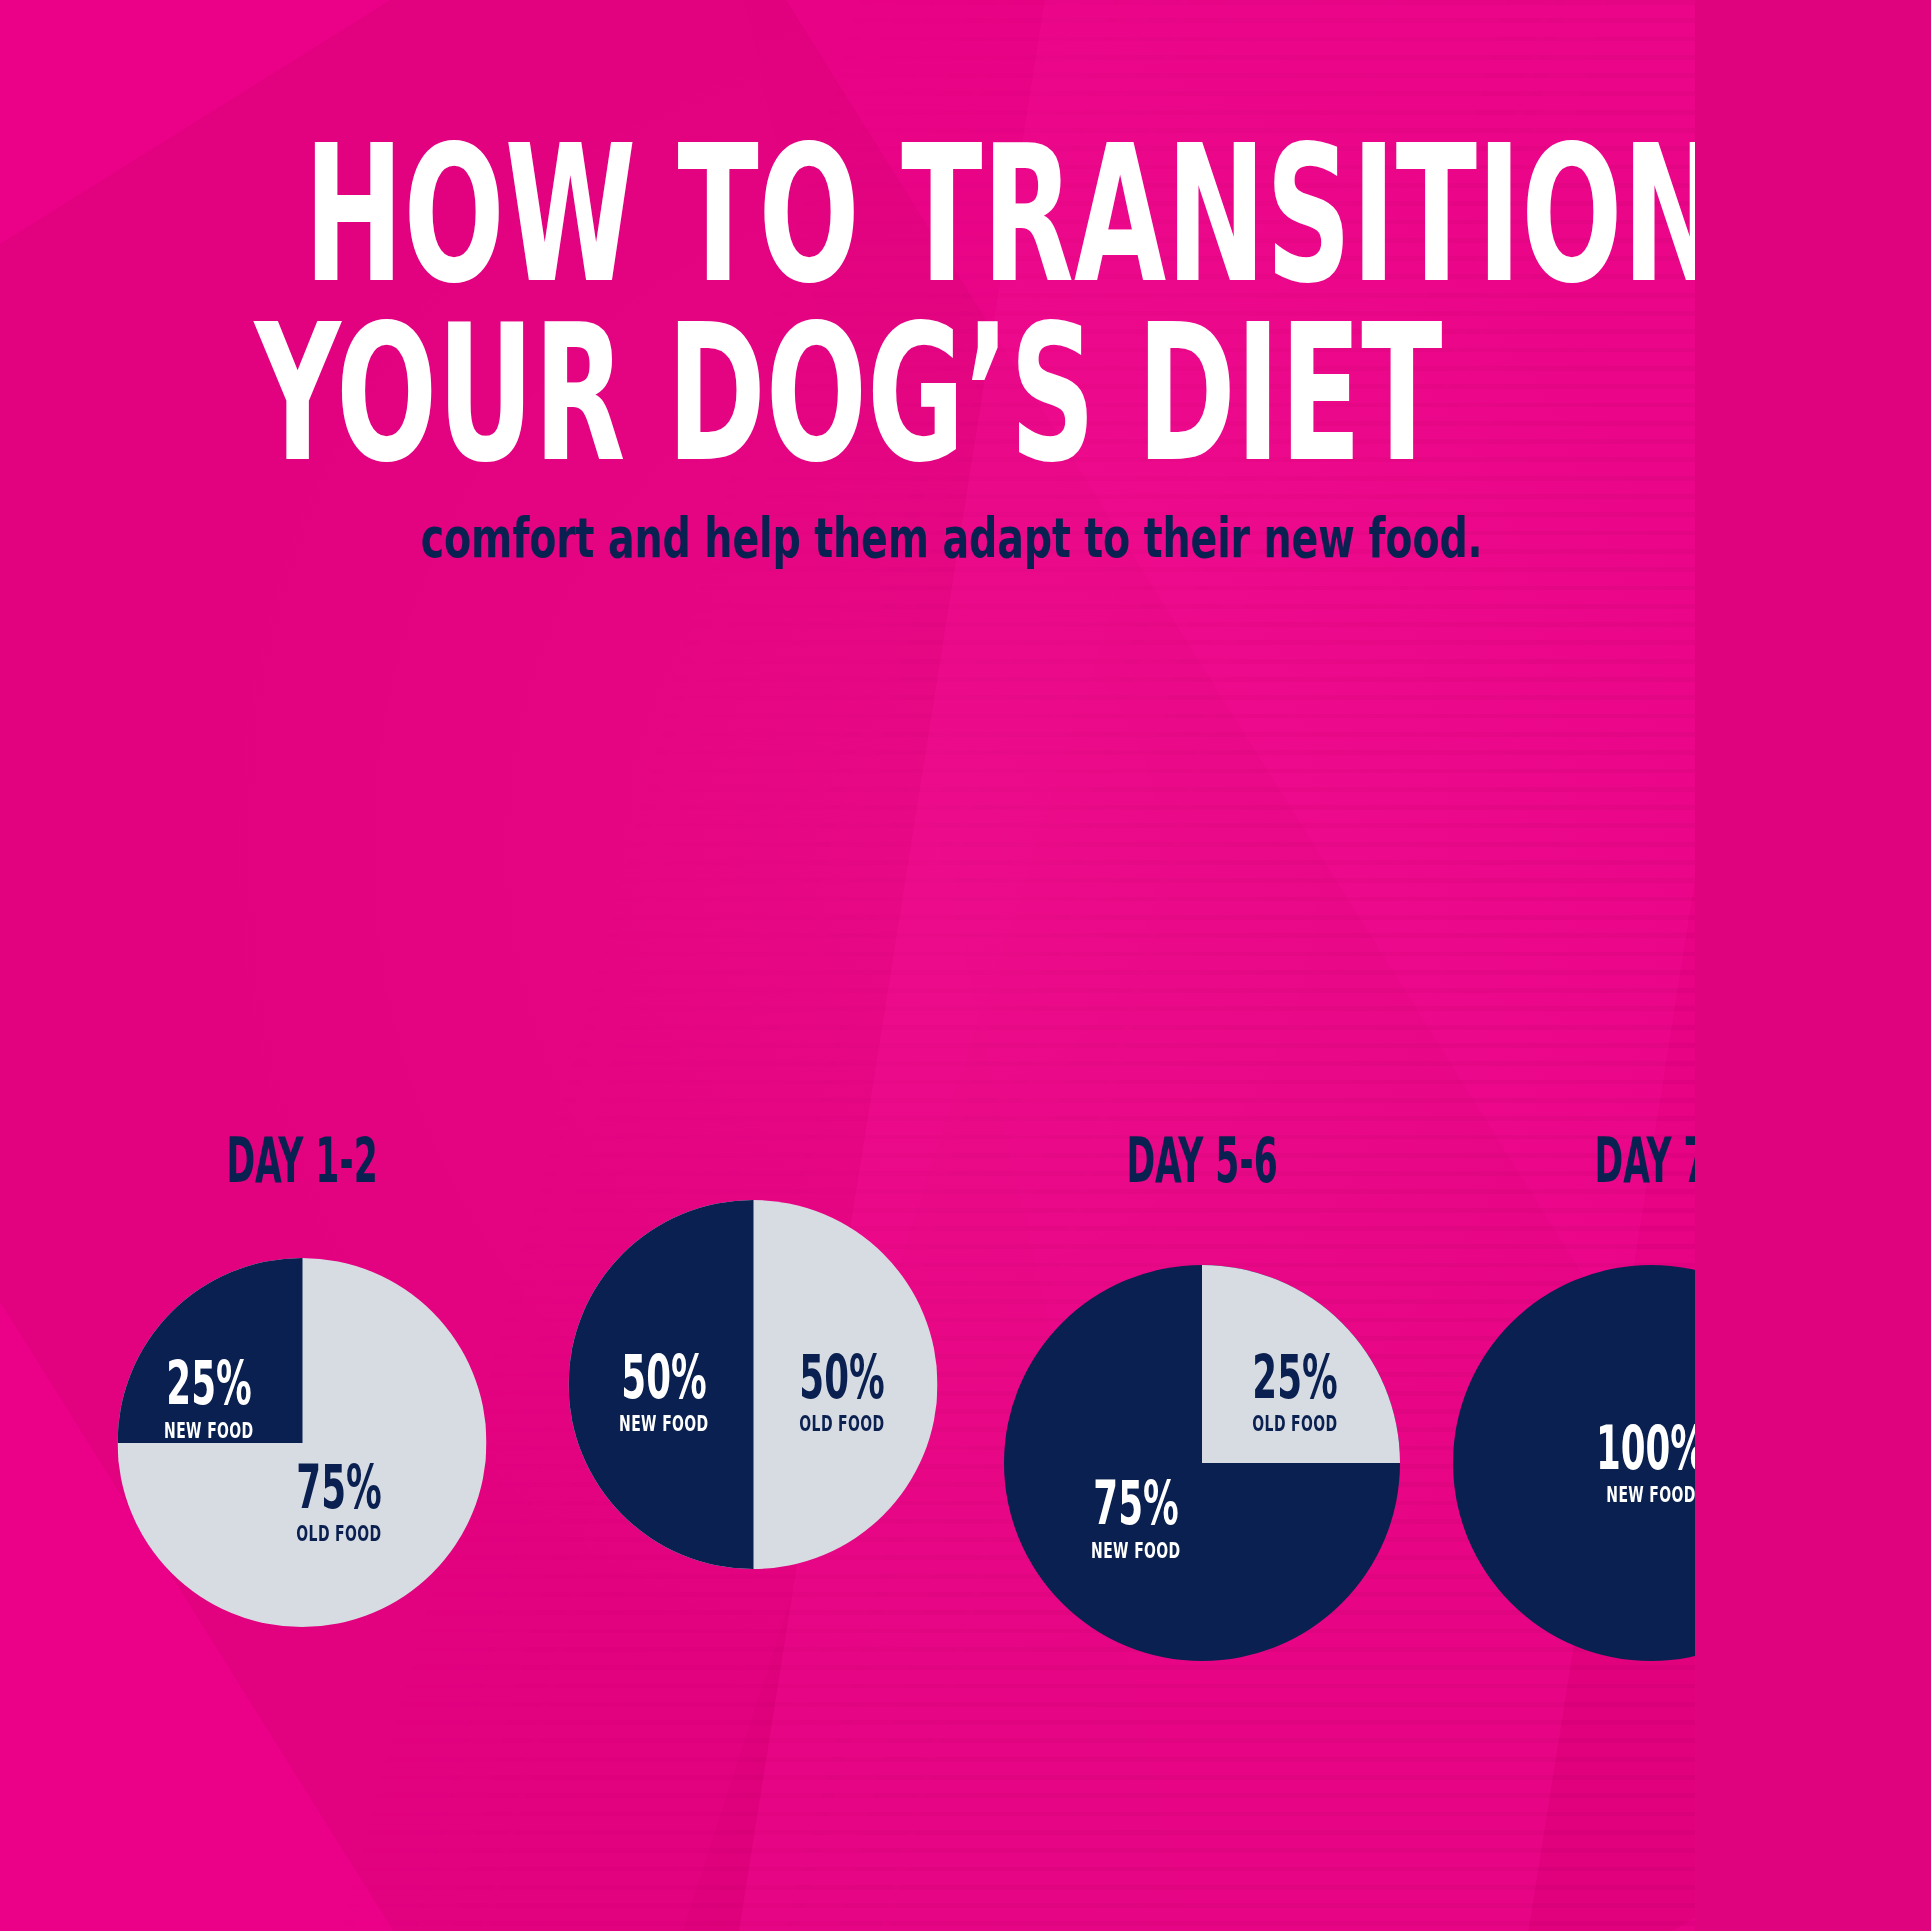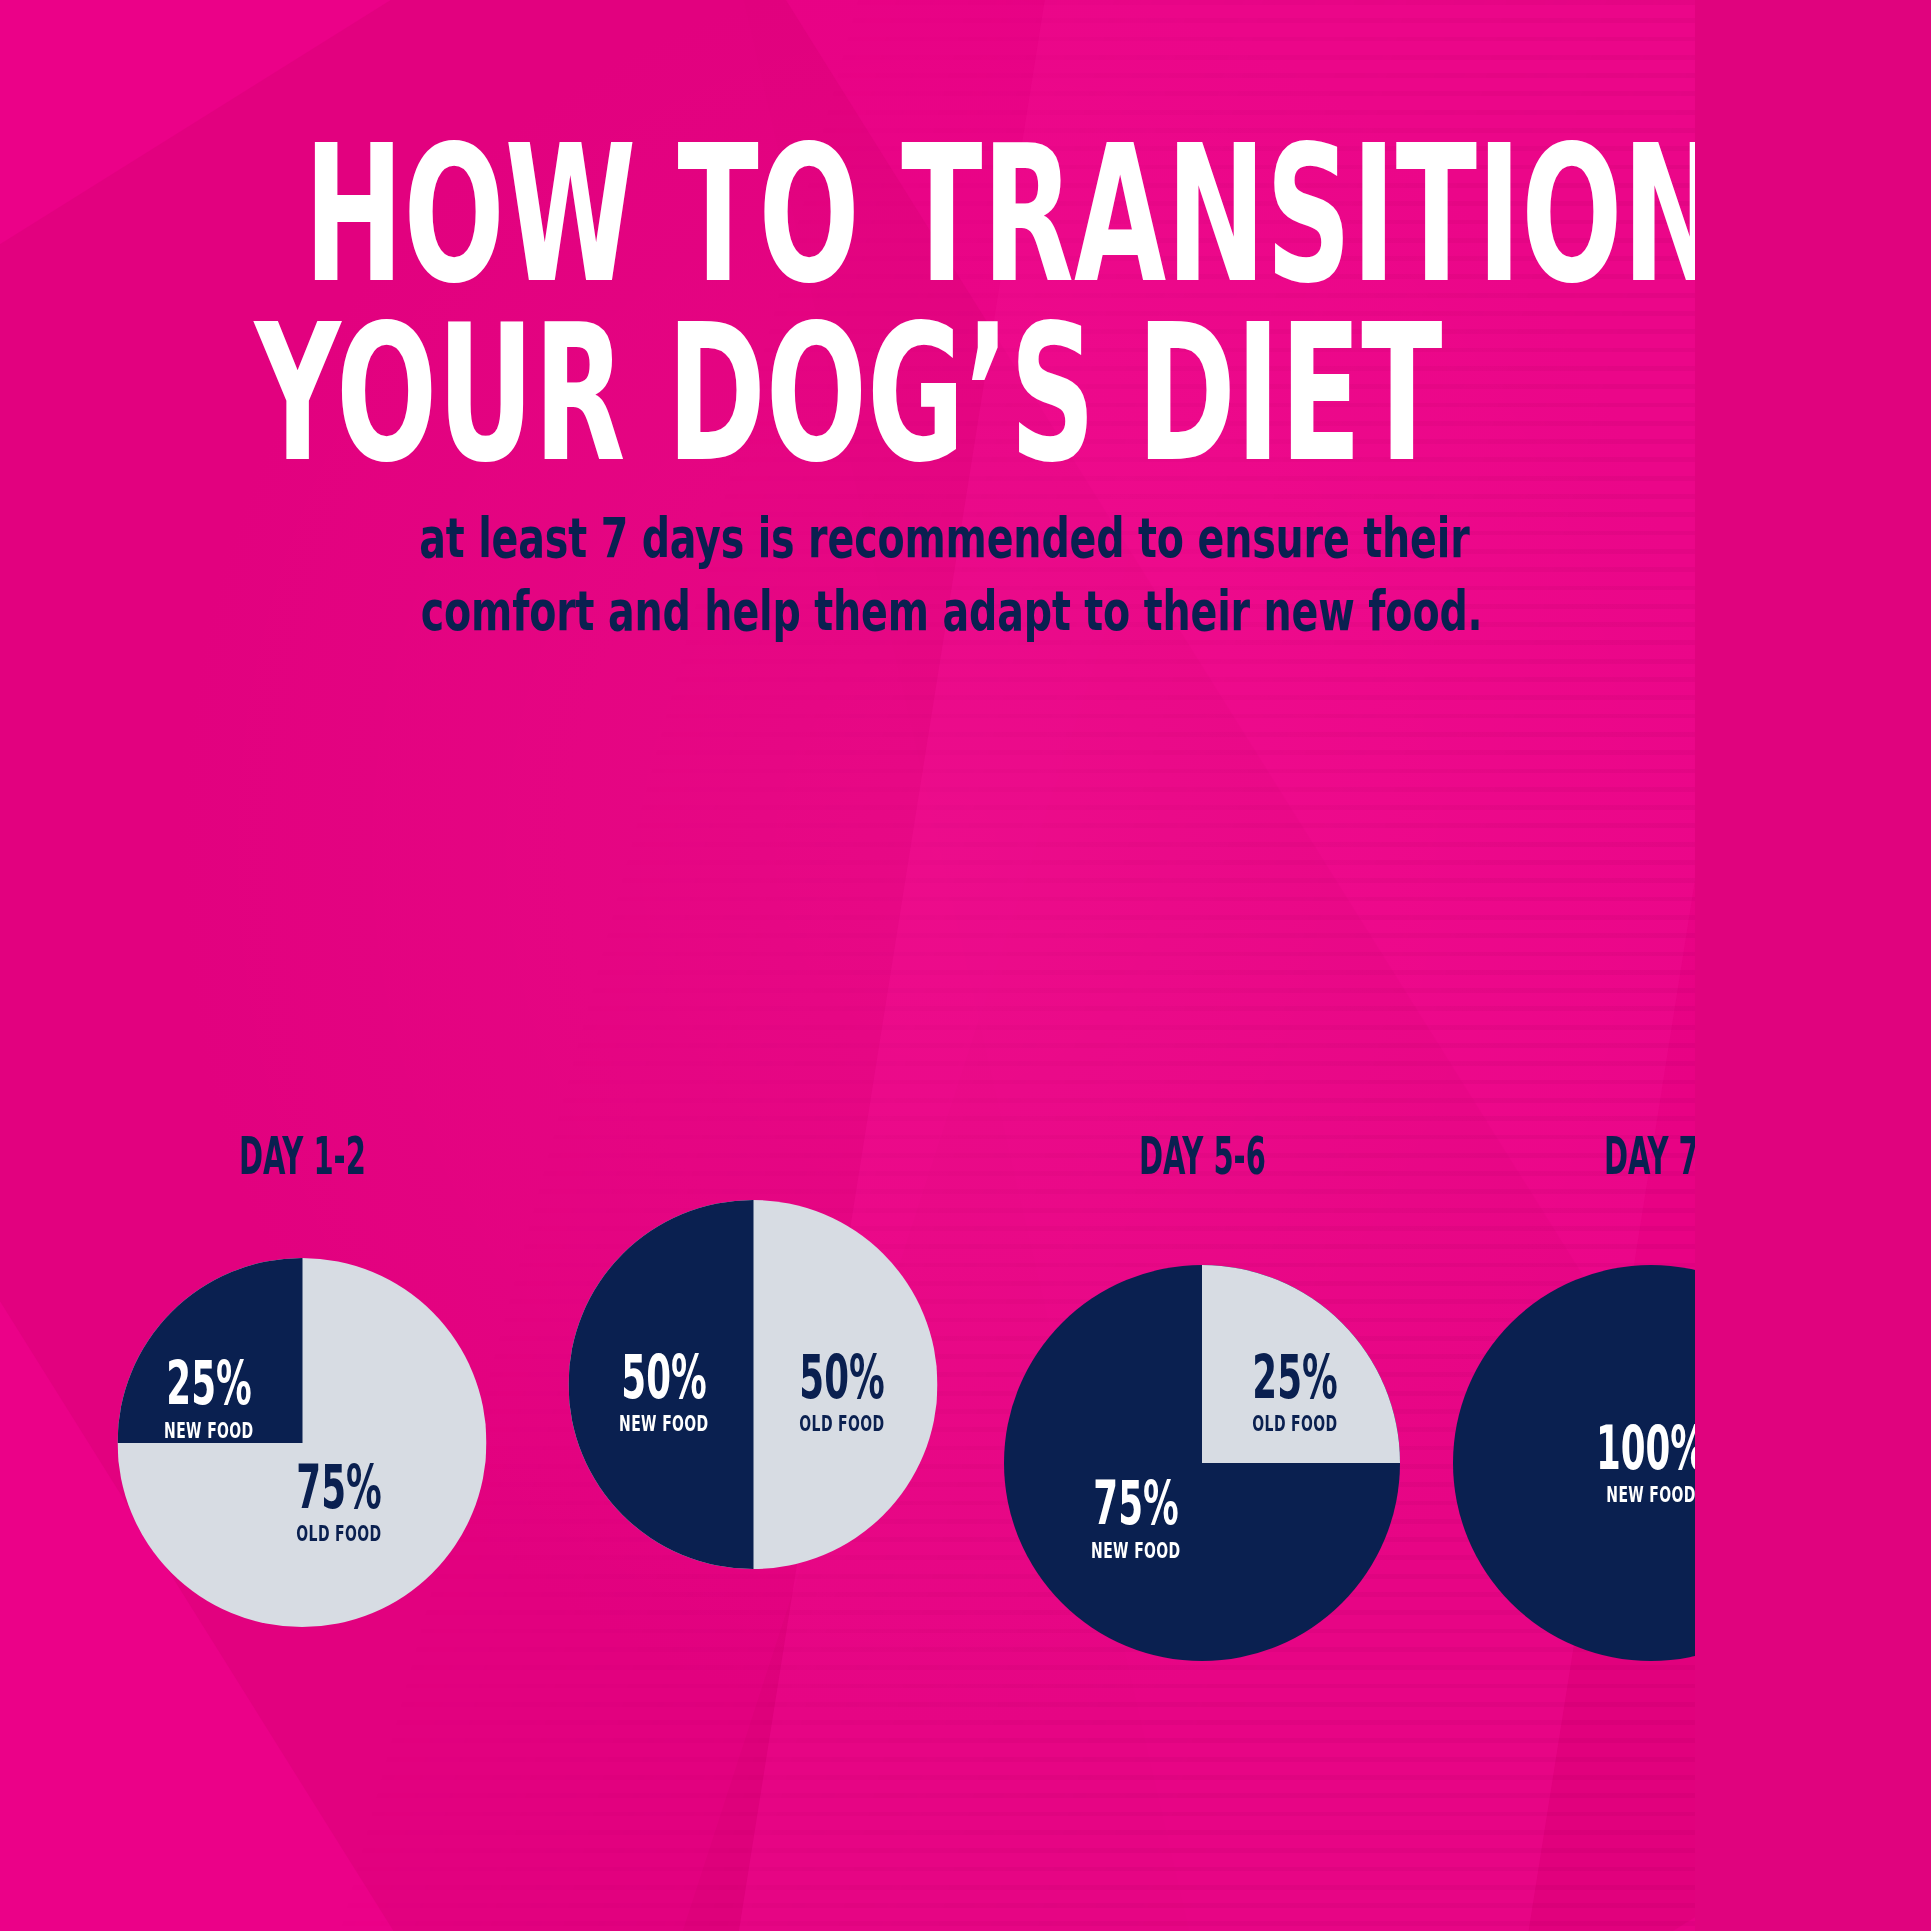--- a/index.html
+++ b/index.html
@@ -91,21 +91,21 @@
   .sub-line .cond{transform:scaleX(.80);}
 
   
   #charts{
     position:absolute;left:0;top:1130px;width:1931px;height:579px;z-index:5;
   }
   .chart-col{position:absolute;top:0;width:444px;}
   .day-label{
     width:100%;text-align:center;
     color:#0A2050;
-    font-size:52px;font-weight:700;
+    font-size:62px;font-weight:700;
     line-height:1;
     height:93px;
   }
   .day-label .cond{transform:scaleX(.62);}
 
   .pie-wrap{position:relative;margin:35px auto 0;}
   .pie{
     position:absolute;left:50%;top:0;transform:translateX(-50%);
     border-radius:50%;
     overflow:hidden;
@@ -151,21 +151,20 @@
   <div class="bg-diag-d"></div>
   <div class="bg-stripes"></div>
   <div class="bg-vignette"></div>
 
   <div id="title">
     <span class="title-line"><span class="cond">HOW TO TRANSITION</span></span>
     <span class="title-line"><span class="cond">YOUR DOG’S DIET</span></span>
   </div>
 
   <div id="subtitle">
-    <span class="sub-line"><span class="cond">at least 7 days is recommended to ensure their</span></span>
     <span class="sub-line"><span class="cond">comfort and help them adapt to their new food.</span></span>
   </div>
 
   <div id="charts">
 
     <div class="chart-col" style="left:80px;">
       <div class="day-label"><span class="cond">DAY 1-2</span></div>
       <div class="pie-wrap" style="height:369px;">
         <div class="pie" style="width:369px;height:369px;">
           <div class="base" style="background:#D7DCE3;"></div>

